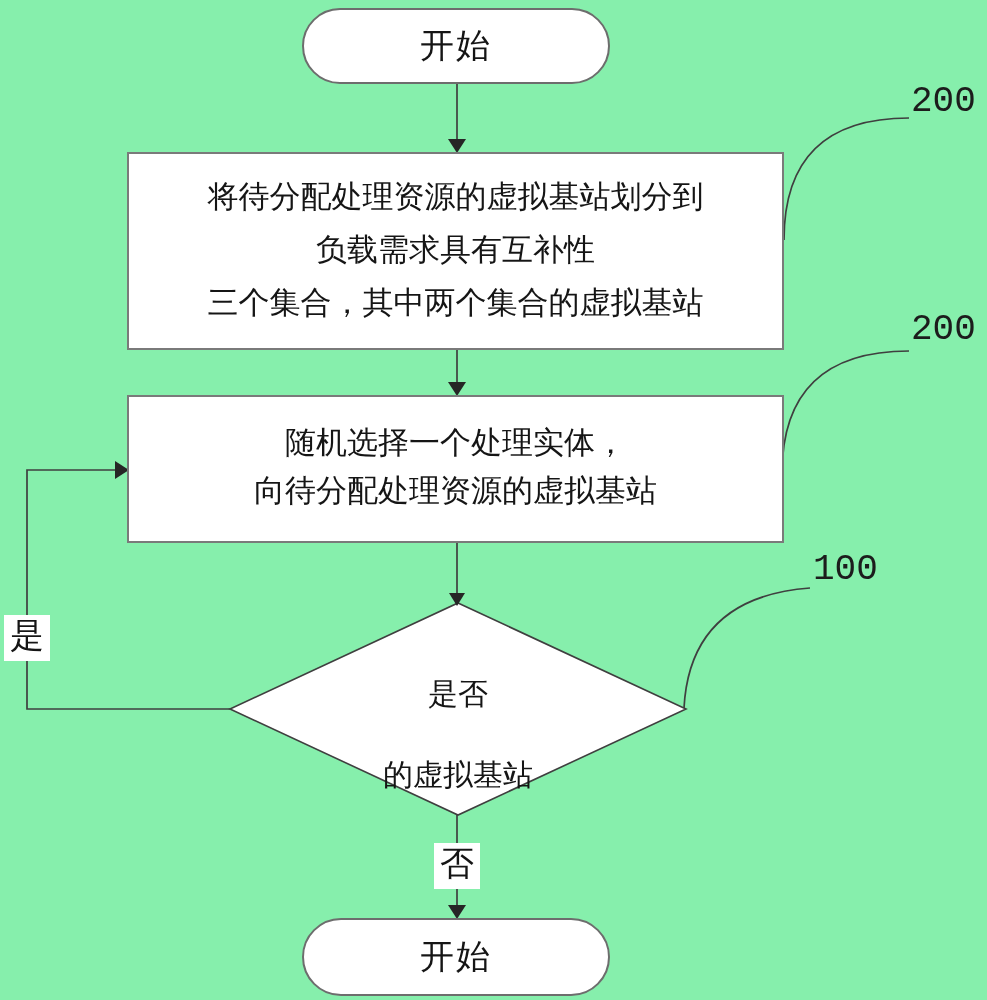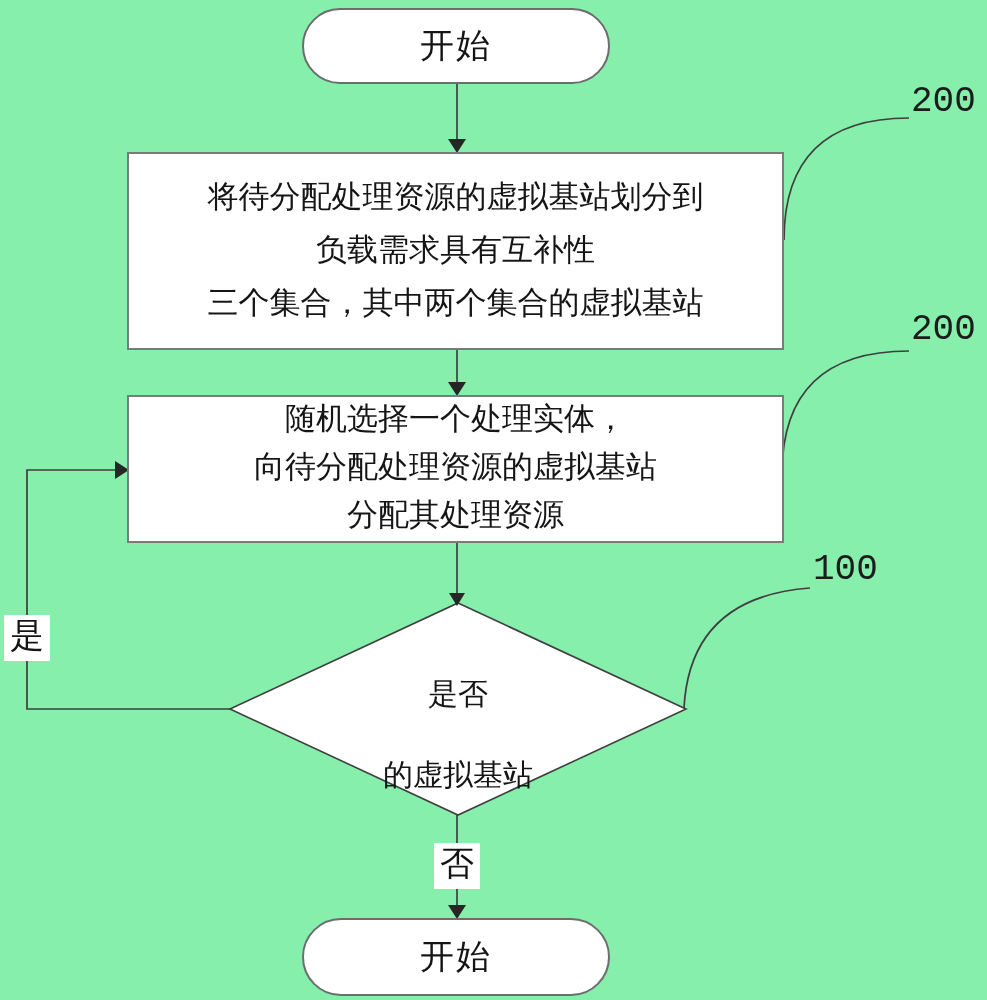--- a/index.html
+++ b/index.html
@@ -103,21 +103,20 @@
 
   <div class="node rect" id="box-100" style="left:127px; top:152px; width:657px; height:198px;">
     <span class="tline">将待分配处理资源的虚拟基站划分到</span>
     <span class="tline">负载需求具有互补性</span>
     <span class="tline">三个集合，其中两个集合的虚拟基站</span>
   </div>
 
   <div class="node rect" id="box-200" style="left:127px; top:395px; width:657px; height:148px;">
     <span class="tline">随机选择一个处理实体，</span>
     <span class="tline">向待分配处理资源的虚拟基站</span>
-    <span class="tline">分配其处理资源</span>
   </div>
 
   <div class="diamond-text">
     <span class="tline">是否</span>
     <span class="tline">的虚拟基站</span>
   </div>
 
   <div class="node stadium" id="end-node" style="left:302px; top:918px; width:308px; height:78px;">
     <span class="tline" style="font-size:34px;">开始</span>
   </div>

